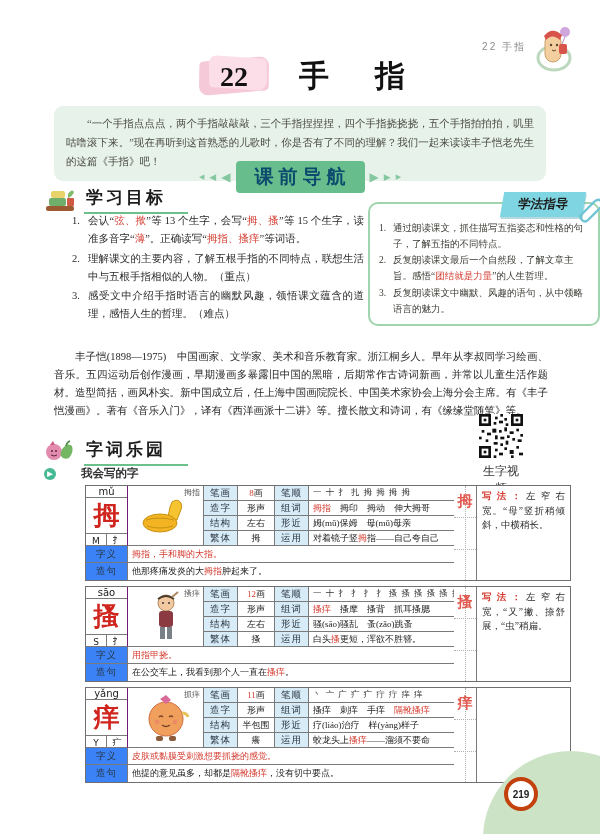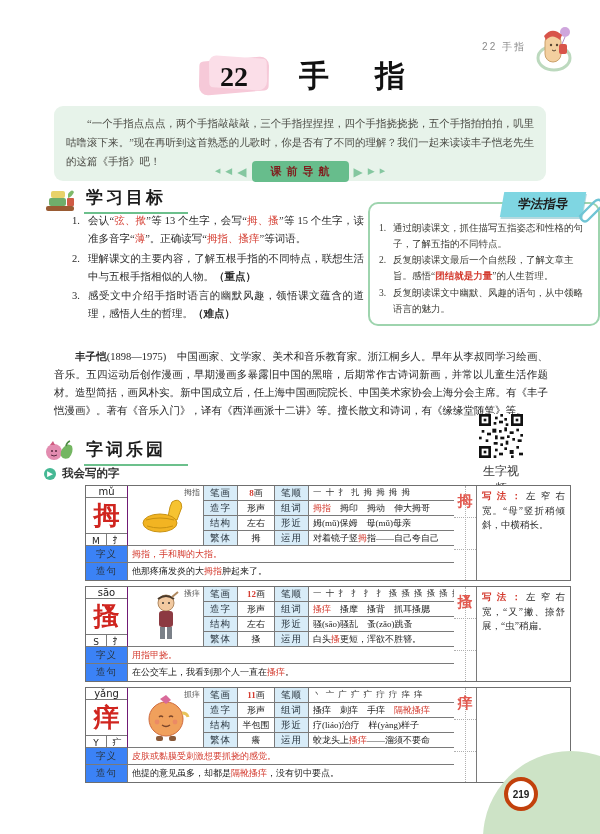--- a/index.html
+++ b/index.html
@@ -1,19 +1,19 @@
 <!DOCTYPE html>
 <html><head>
 <meta charset="utf-8">
 <style>
   html,body{margin:0;padding:0;background:#fff;}
   .page{position:relative;width:600px;height:834px;background:#fff;overflow:hidden;
         font-family:"Liberation Serif",serif;color:#222;}
   .rd{color:#d43c30;}
-  .bold{font-weight:bold;}
+  .bold{font-weight:normal;}
 
   
   .corner-header{position:absolute;top:40px;right:74px;font-family:"Liberation Sans",sans-serif;
     font-size:10px;color:#8a8a8a;letter-spacing:2px;}
   .mascot{position:absolute;top:24px;right:24px;width:44px;height:48px;}
 
   
   .title-row{position:absolute;top:56px;left:0;width:100%;display:flex;justify-content:center;
     align-items:baseline;gap:26px;}
   .title-num{position:relative;width:78px;height:40px;display:flex;align-items:center;justify-content:center;}
@@ -26,22 +26,22 @@
   .title-chars .gap{display:inline-block;width:46px;}
 
   
   .intro{position:absolute;top:106px;left:54px;width:468px;background:#e7f3ea;border-radius:9px;
     padding:9px 12px;font-size:10.5px;line-height:1.8;color:#4a4a44;text-align:justify;text-indent:2em;}
 
   
   .nav-row{position:absolute;top:161px;left:0;width:100%;display:flex;justify-content:center;
     align-items:center;gap:5px;}
   .nav-row .tri{color:#85c7a0;line-height:1;}
-  .nav-pill{background:#67bd8c;color:#7f1d1d;font-family:"Liberation Sans",sans-serif;font-weight:bold;
-    font-size:11px;letter-spacing:5px;padding:3px 14px 3px 19px;border-radius:4px;text-align:center;}
+  .nav-pill{background:#67bd8c;color:#0c4a6e;font-family:"Liberation Sans",sans-serif;font-weight:bold;
+    font-size:19px;letter-spacing:5px;padding:3px 14px 3px 19px;border-radius:4px;text-align:center;}
 
   
   .sec-head{position:absolute;display:flex;align-items:flex-end;gap:8px;}
   .sec-head .h-txt{font-size:17px;font-weight:bold;letter-spacing:3px;color:#1c1c1c;
     border-bottom:2px solid #6cc08c;padding:0 22px 3px 2px;}
   .sec-icon{width:32px;height:28px;}
 
   
   .goals-list{position:absolute;top:212px;left:72px;width:292px;font-size:10.5px;line-height:1.7;
     color:#2a2a2a;text-align:justify;}
@@ -58,21 +58,21 @@
   .m-item{display:flex;}
   .m-item .n{width:14px;flex:none;}
 
   
   .material-para{position:absolute;top:348px;left:54px;width:494px;font-size:10.5px;line-height:1.72;
     text-align:justify;color:#262626;text-indent:2em;}
   .qr-wrap{position:absolute;top:414px;left:478px;width:46px;text-align:center;}
   .qr-wrap .qr-label{font-size:12px;color:#333;margin-top:1px;}
 
   
-  .write-subhead{position:absolute;top:466px;left:44px;display:flex;align-items:center;gap:6px;
+  .write-subhead{position:absolute;top:466px;left:44px;display:flex;align-items:center;gap:25px;
     font-family:"Liberation Sans",sans-serif;font-size:11.5px;font-weight:bold;color:#333;}
   .play-dot{width:12px;height:12px;border-radius:50%;background:#45b894;color:#fff;font-size:7px;
     display:flex;align-items:center;justify-content:center;}
 
   
   .blocks{position:absolute;top:485px;left:85px;width:486px;}
   .char-block{display:flex;border:1px solid #6f6f6f;margin-bottom:5px;background:#fff;}
   .main-tbl{display:grid;grid-template-columns:42px 76px 34px 37px 34px 145px;
     grid-template-rows:15px 15px 15px 15px 17px 17px;width:368px;flex:none;}
   .cell{border-right:1px solid #7a7a7a;border-bottom:1px solid #7a7a7a;display:flex;

